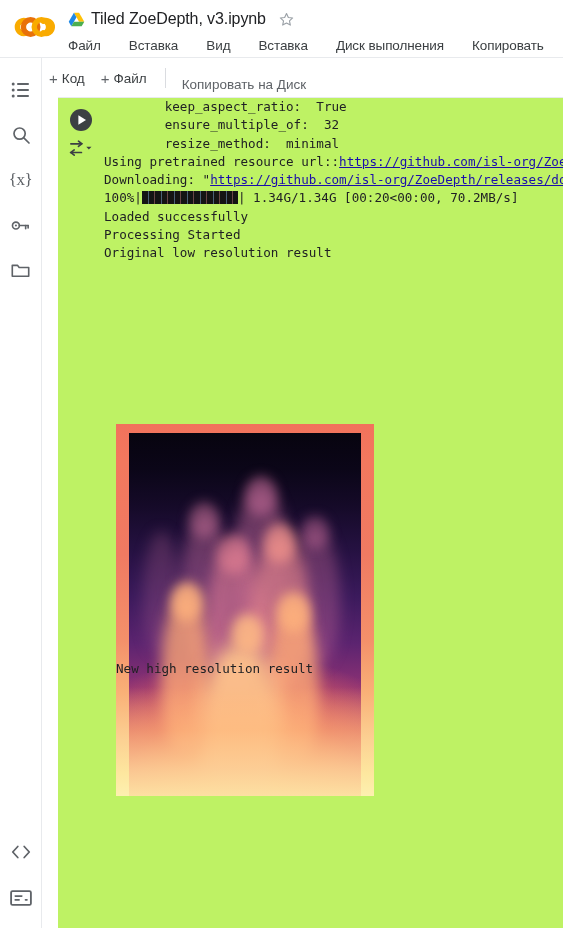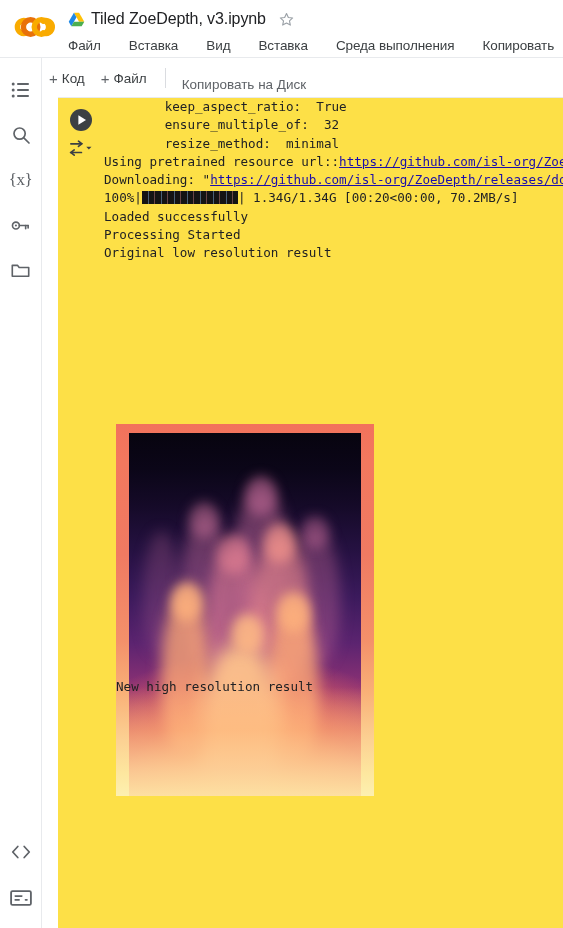--- a/index.html
+++ b/index.html
@@ -39,42 +39,42 @@
   
   .sidebar { position: absolute; left: 0; top: 58px; width: 41px; height: 870px; background: #fff; }
   .sb-rule { position: absolute; left: 41px; top: 58px; width: 1px; height: 870px; background: #e8eaed; }
   .sb-top { position: absolute; left: 0; top: 20px; width: 41px; display: flex; flex-direction: column; align-items: center; gap: 21px; }
   .sb-bot { position: absolute; left: 0; bottom: 18px; width: 41px; display: flex; flex-direction: column; align-items: center; gap: 22px; }
   .sb-icon { width: 24px; height: 24px; display: flex; align-items: center; justify-content: center; cursor: pointer; color: #5f6368; }
   .sb-icon svg { display: block; }
   .vx { font-size: 17px; color: #5f6368; font-family: "Liberation Serif", serif; letter-spacing: -0.5px; }
 
   
-  .cellarea { position: absolute; left: 58px; top: 98px; width: 505px; height: 830px; background: #fde047; overflow: hidden; }
+  .cellarea { position: absolute; left: 58px; top: 98px; width: 505px; height: 830px; background: #bef264; overflow: hidden; }
 
   .gutter { position: absolute; left: 0; top: 0; width: 46px; height: 830px; }
   .run-btn { position: absolute; left: 10px; top: 9px; width: 26px; height: 26px; display:flex; align-items:center; justify-content:center; cursor: pointer; }
   .out-actions { position: absolute; left: 10px; top: 40px; width: 28px; height: 22px; display:flex; align-items:center; justify-content:center; cursor: pointer; color:#3c4043; }
 
   .output { position: absolute; left: 46px; top: 0; width: 459px; height: 830px; }
 
   .mono { font-family: "DejaVu Sans Mono", "Liberation Mono", monospace; font-size: 12.6px; line-height: 18.3px; color: #202124; white-space: pre; }
   .outline { display: block; white-space: pre; }
   .outline a { color: #1a0dab; text-decoration: underline; }
   .tqdm-bar { display:inline-block; width: 96px; height: 13px; vertical-align: -2px;
     background:
       repeating-linear-gradient(90deg,
         rgba(255,255,255,0) 0px, rgba(255,255,255,0) 6px,
         rgba(120,160,200,.55) 6px, rgba(120,160,200,.55) 7px,
         rgba(255,255,255,0) 7px, rgba(255,255,255,0) 12px,
         rgba(190,120,120,.5) 12px, rgba(190,120,120,.5) 13px),
       #141414;
   }
 
-  .label-line { margin-top: 18px; }
+  .label-line { margin-top: 0px; }
 
   
   .img-block { position: absolute; }
   .depthimg { position: relative; overflow: hidden; }
   .depthimg .halo { position:absolute; inset:0; }
   .depthimg .core { position:absolute; }
   .fig { position:absolute; border-radius: 50% 50% 42% 42% / 55% 55% 45% 45%; filter: blur(7px); }
   .head { position:absolute; border-radius: 50%; filter: blur(6px); }
 
   .clip-bottom { position:absolute; left:0; right:0; bottom:0; }
@@ -112,21 +112,21 @@
           <path d="M12 3.5l2.6 5.6 6.1.7-4.5 4.1 1.2 6-5.4-3-5.4 3 1.2-6L3.3 9.8l6.1-.7z" fill="none" stroke="#9aa0a6" stroke-width="1.6" stroke-linejoin="round"></path>
         </svg>
       </span>
     </div>
 
     <div class="menubar">
       <span class="menu-item">Файл</span>
       <span class="menu-item">Вставка</span>
       <span class="menu-item">Вид</span>
       <span class="menu-item">Вставка</span>
-      <span class="menu-item">Среда выполнения</span>
+      <span class="menu-item">Диск выполнения</span>
       <span class="menu-item">Копировать</span>
       <span class="menu-item">Сп</span>
     </div>
   </div>
 
   <div class="hdr-rule"></div>
 
   <div class="nb-toolbar">
     <div class="tb-btn">
       <span class="plus-glyph">+</span>

